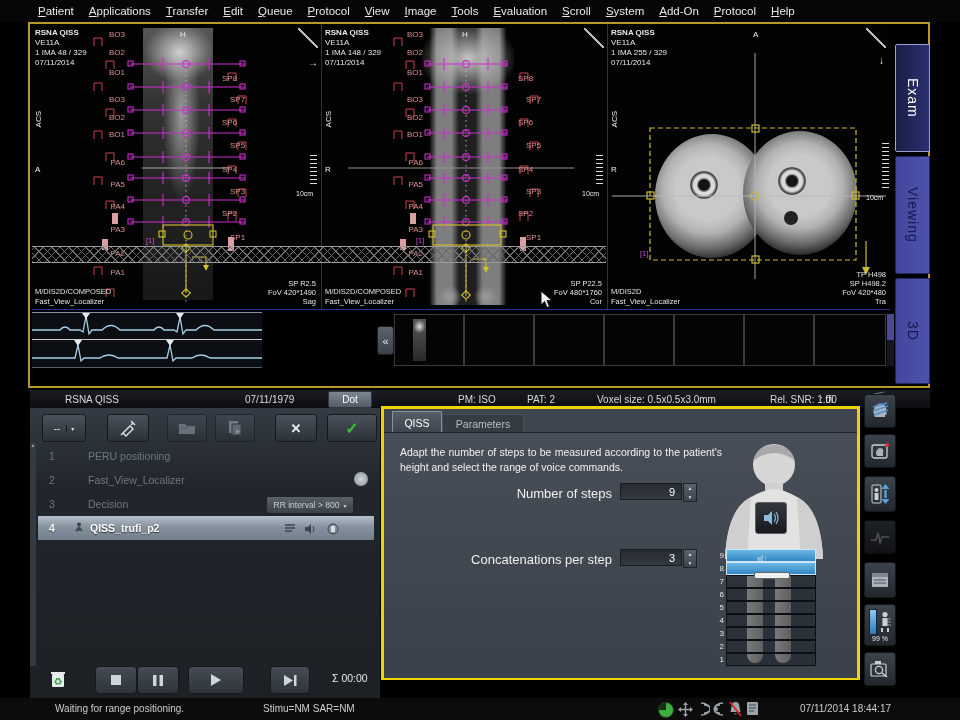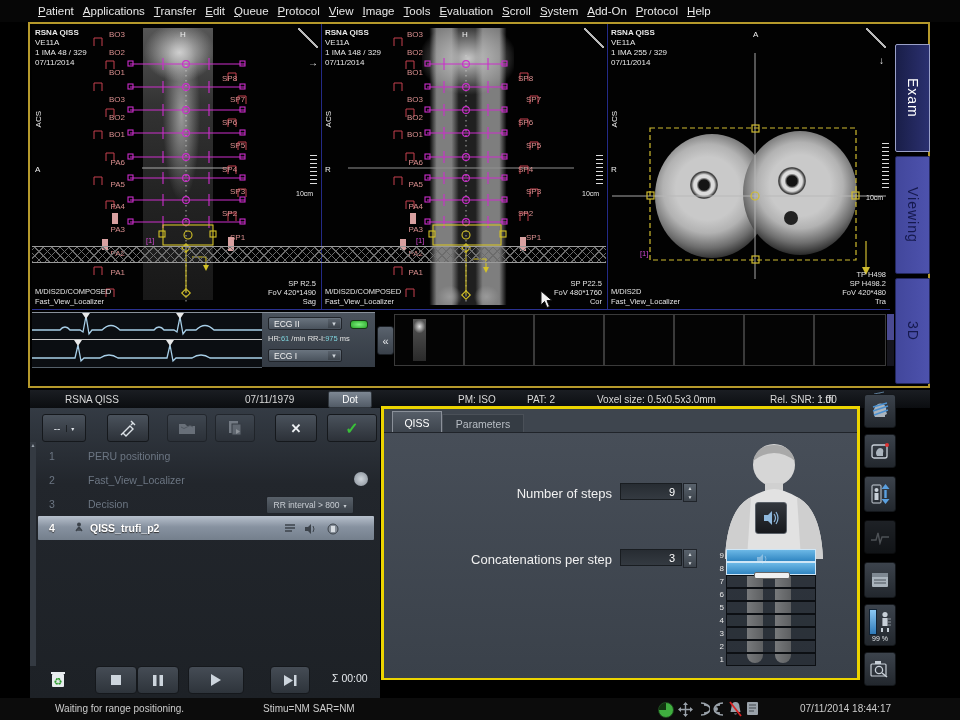--- a/index.html
+++ b/index.html
@@ -1,20 +1,20 @@
 <!DOCTYPE html>
 <html><head>
 <meta charset="utf-8">
 <style>
   html,body{margin:0;padding:0;width:960px;height:720px;background:#000;overflow:hidden;
     font-family:"Liberation Sans",sans-serif;color:#ddd;-webkit-font-smoothing:antialiased;}
   .abs{position:absolute;}
   
   #menubar{left:0;top:0;width:960px;height:22px;background:#060606;display:flex;align-items:center;
-    padding-left:38px;gap:9px;box-sizing:border-box;}
+    padding-left:38px;gap:15px;box-sizing:border-box;}
   .mitem{display:inline-block;font-size:11.5px;color:#e8e8e8;cursor:default;}
   .mitem::first-letter{text-decoration:underline;}
   
   #frame{left:28px;top:22px;width:898px;height:362px;border:2px solid #b5992b;background:#000;}
   .vp{position:absolute;top:1px;height:283px;background:#020202;}
   .vpline{position:absolute;top:0;width:1px;height:285px;background:#232a86;}
   .ann{position:absolute;font-size:8px;color:#e8e8e8;line-height:10px;text-shadow:0 1px 1px #000;white-space:nowrap;}
   .ann b{font-weight:bold;}
   .coilcol span{position:absolute;font-size:8px;color:#d98f8f;white-space:nowrap;}
   .blText{position:absolute;left:3px;bottom:2px;font-size:7.5px;color:#e4e4e4;line-height:9.5px;white-space:nowrap;}
@@ -470,36 +470,20 @@
       <path d="M0,17 H28 C31,13 35,13 38,17 H48 L51,19 54,3 57,21 60,17 H70 C76,11 82,11 88,17 H122 C125,13 129,13 132,17 H142 L145,19 148,4 151,21 154,17 H164 C170,11 176,11 182,17 H230" fill="none" stroke="#a8cfe8" stroke-width="1.3"></path>
       <path d="M50,0 h8 l-4,6 z M144,0 h8 l-4,6 z" fill="#e8e8e8"></path>
     </svg>
     <div style="height:1px;background:#c8c8c8;margin:0;"></div>
     <svg width="230" height="26" viewBox="0 0 230 26">
       <path d="M0,18 H40 L43,18 46,5 49,21 52,18 H68 C74,14 80,14 86,18 H132 L135,18 138,5 141,21 144,18 H160 C166,14 172,14 178,18 H230" fill="none" stroke="#a8cfe8" stroke-width="1.3"></path>
       <path d="M42,0 h8 l-4,6 z M134,0 h8 l-4,6 z" fill="#e8e8e8"></path>
     </svg>
   </div>
 
-  <div id="ecgPanel" class="abs">
-    <div class="dd" style="left:6px;top:4px;width:74px;">
-      <span>ECG II</span>
-        <span class="arr">▾</span>
-      </div>
-    <div class="abs" style="left:88px;top:7px;width:16px;height:7px;border-radius:3px;border:1px solid #173817;
-      background:radial-gradient(#7df07d,#27a527);"></div>
-    <div class="abs" style="left:6px;top:21px;width:105px;font-size:7.5px;color:#e2e2e2;white-space:nowrap;">
-      <span>HR:</span><span class="teal">61</span>
-      <span>/min</span>&nbsp;<span>RR-I:</span><span class="teal">975</span>
-      <span>ms</span></div>
-    <div class="dd" style="left:6px;top:36px;width:74px;">
-      <span>ECG I</span>
-        <span class="arr">▾</span>
-      </div>
-  </div>
   <div class="abs" style="left:347px;top:302px;width:15px;height:27px;background:linear-gradient(#5a636e,#3a414a);
     border:1px solid #1a1e23;border-radius:3px;color:#e6e9ec;font-size:11px;display:flex;align-items:center;justify-content:center;">
       <span>«</span>
     </div>
 
   <div class="thumb" style="left:364px;">
     <div style="position:absolute;left:18px;top:4px;width:13px;height:42px;
       background:radial-gradient(8px 9px at 50% 18%,#e0e0e0,rgba(0,0,0,0) 75%),linear-gradient(#555,#2a2a2a);"></div>
   </div>
   <div class="thumb" style="left:434px;"></div>
@@ -634,20 +618,21 @@
 </div>
 
 <div id="dialog" class="abs">
   <div id="tabQiss">
       <span>QISS</span>
     </div>
   <div id="tabParams">
       <span>Parameters</span>
     </div>
   <div id="dlgBody">
+    <div class="abs" style="left:16px;top:12px;width:322px;font-size:10.5px;line-height:1.45;color:#f2f2f2;text-align:justify;">Adapt the number of steps to be measured according to the patient's height and select the range of voice commands.</div>
     <span class="fldLbl" style="left:58px;top:53px;">Number of steps</span>
     <div class="fldVal" style="left:236px;top:50px;">
         <span>9</span>
       </div>
     <div class="spin" style="left:299px;top:50px;">
         <span>▲</span>
         <span>▼</span>
       </div>
     <span class="fldLbl" style="left:58px;top:119px;">Concatenations per step</span>
     <div class="fldVal" style="left:236px;top:116px;">

